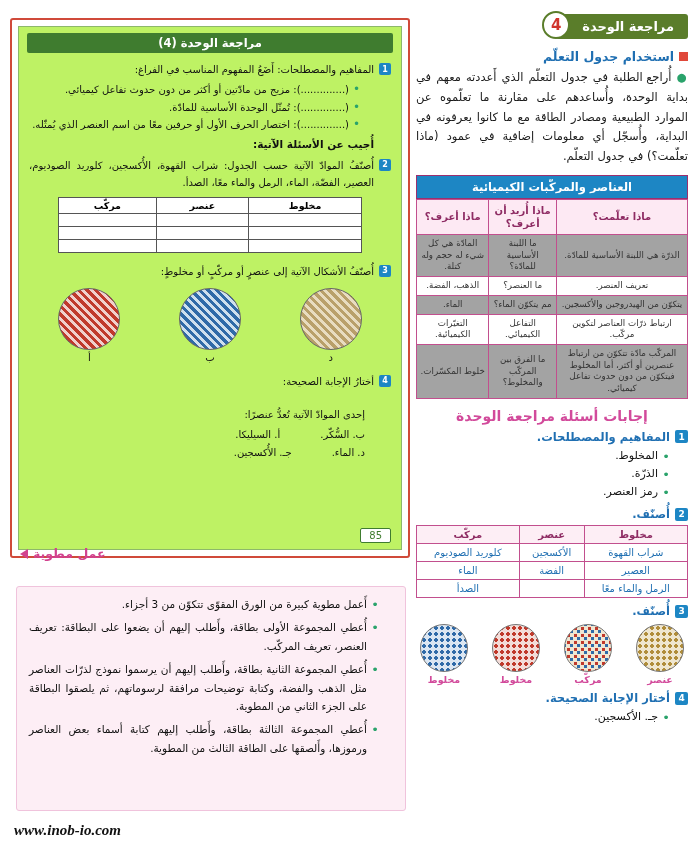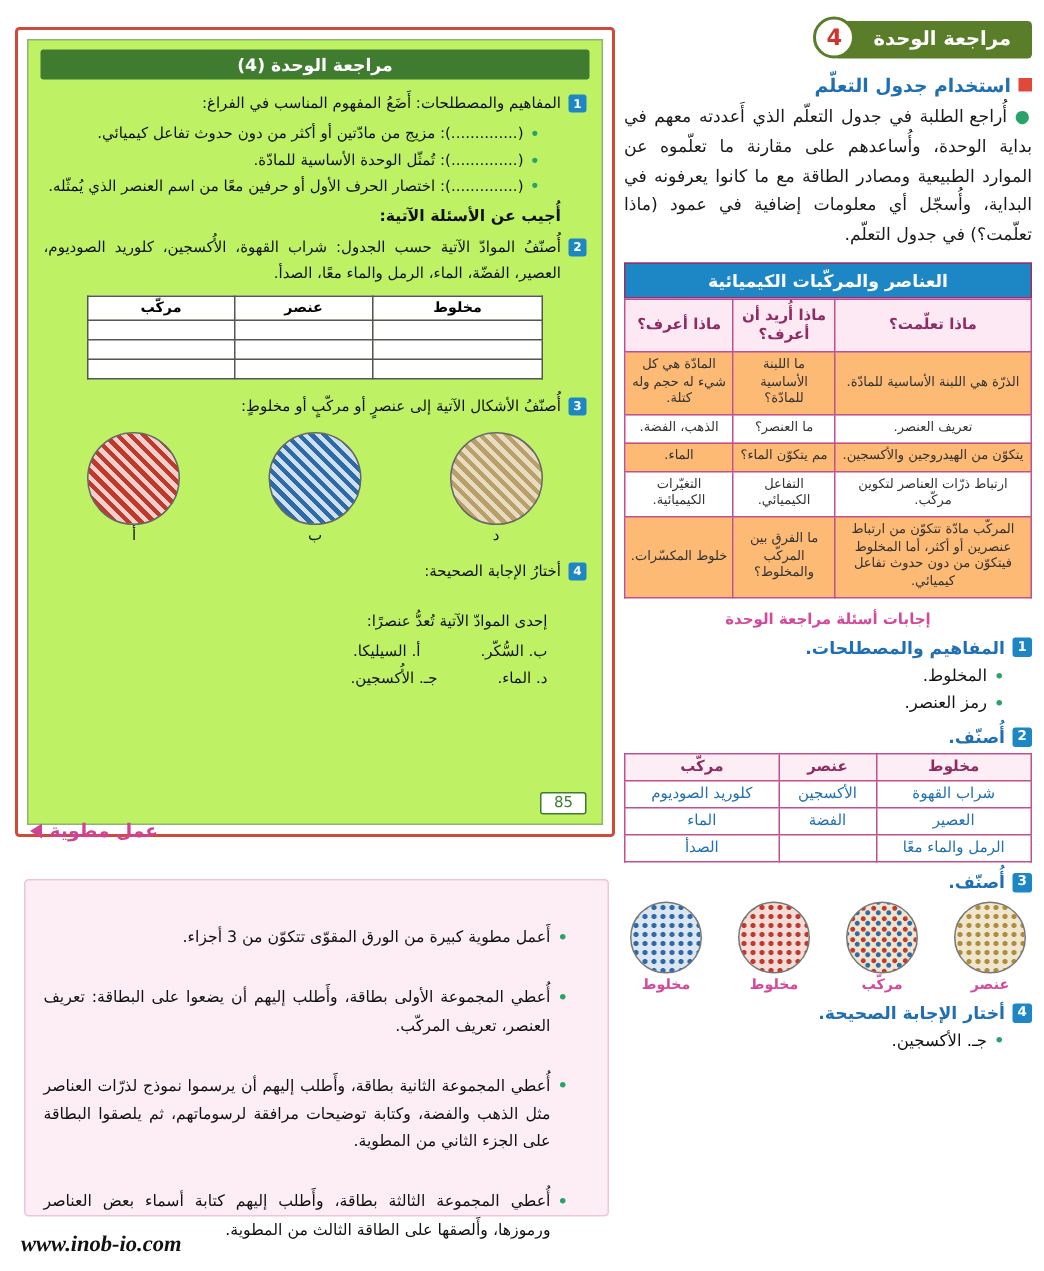--- a/index.html
+++ b/index.html
@@ -58,24 +58,24 @@
     padding:4px; border:1px solid #9b2f6e;
   }
   .tbl th {
     background:#fde9f3; color:#8e2b63; font-size:10px; font-weight:bold;
     border:1px solid #c24f8e; padding:4px 3px; line-height:1.3;
   }
   .tbl td {
     border:1px solid #c24f8e; font-size:8.7px; color:#333; padding:3px 3px;
     text-align:center; line-height:1.35; background:#fff;
   }
-  .tbl td.pink { background:#fdba74; }
+  .tbl td.pink { background:#a3a3a3; }
 
   .answers-title {
-    color:#d24a9b; font-size:10px; font-weight:bold; text-align:center;
+    color:#d24a9b; font-size:14px; font-weight:bold; text-align:center;
     margin:9px 0 6px 0; direction:rtl;
   }
   .q-line {
     display:flex; align-items:center; gap:5px; direction:rtl;
     font-size:11.5px; color:#1f6fb2; font-weight:bold; margin:6px 0 3px 0;
   }
   .qnum {
     width:13px;height:13px;background:#1d86c4;color:#fff;font-size:9px;
     display:flex;align-items:center;justify-content:center;border-radius:2px;font-weight:bold;
   }
@@ -163,21 +163,21 @@
     border-right:8px solid #d2428f;
   }
   .fold-box {
     position:absolute; top:586px; left:16px; width:390px; height:225px;
     background:#fdeef5; border:1px solid #f0c3dc; border-radius:3px;
     padding:8px 12px;
   }
   .fold-list { list-style:none; margin:0; padding:0 14px 0 0; direction:rtl;}
   .fold-list li {
     font-size:10.5px; line-height:1.8; color:#111; position:relative; padding-right:12px;
-    margin-bottom:4px; text-align:justify;margin-top:21px;
+    margin-bottom:4px; text-align:justify;
   }
   .fold-list li:before { content:"•"; color:#2aa36b; position:absolute; right:0; top:-2px; font-size:13px;}
 
   .watermark {
     position:absolute; bottom:8px; left:14px;
     font-family:"Liberation Serif", serif; font-style:italic; font-weight:bold;
     font-size:15px; color:#111;
   }
   .hatch-a { background:
       repeating-linear-gradient(45deg,#b9a06a 0 3px,#e8dcc0 3px 6px);}
@@ -259,20 +259,21 @@
       </table>
 
     <div class="answers-title">إجابات أسئلة مراجعة الوحدة</div>
 
     <div class="q-line">
       <span class="qnum">1</span>
       <span>المفاهيم والمصطلحات.</span>
     </div>
     <ul class="ans-list">
       <li>المخلوط.</li>
+      <li>الذرّة.</li>
       <li>رمز العنصر.</li>
     </ul>
 
     <div class="q-line">
       <span class="qnum">2</span>
       <span>أُصنّف.</span>
     </div>
     <table class="tbl2">
       <tbody>
           <tr>

